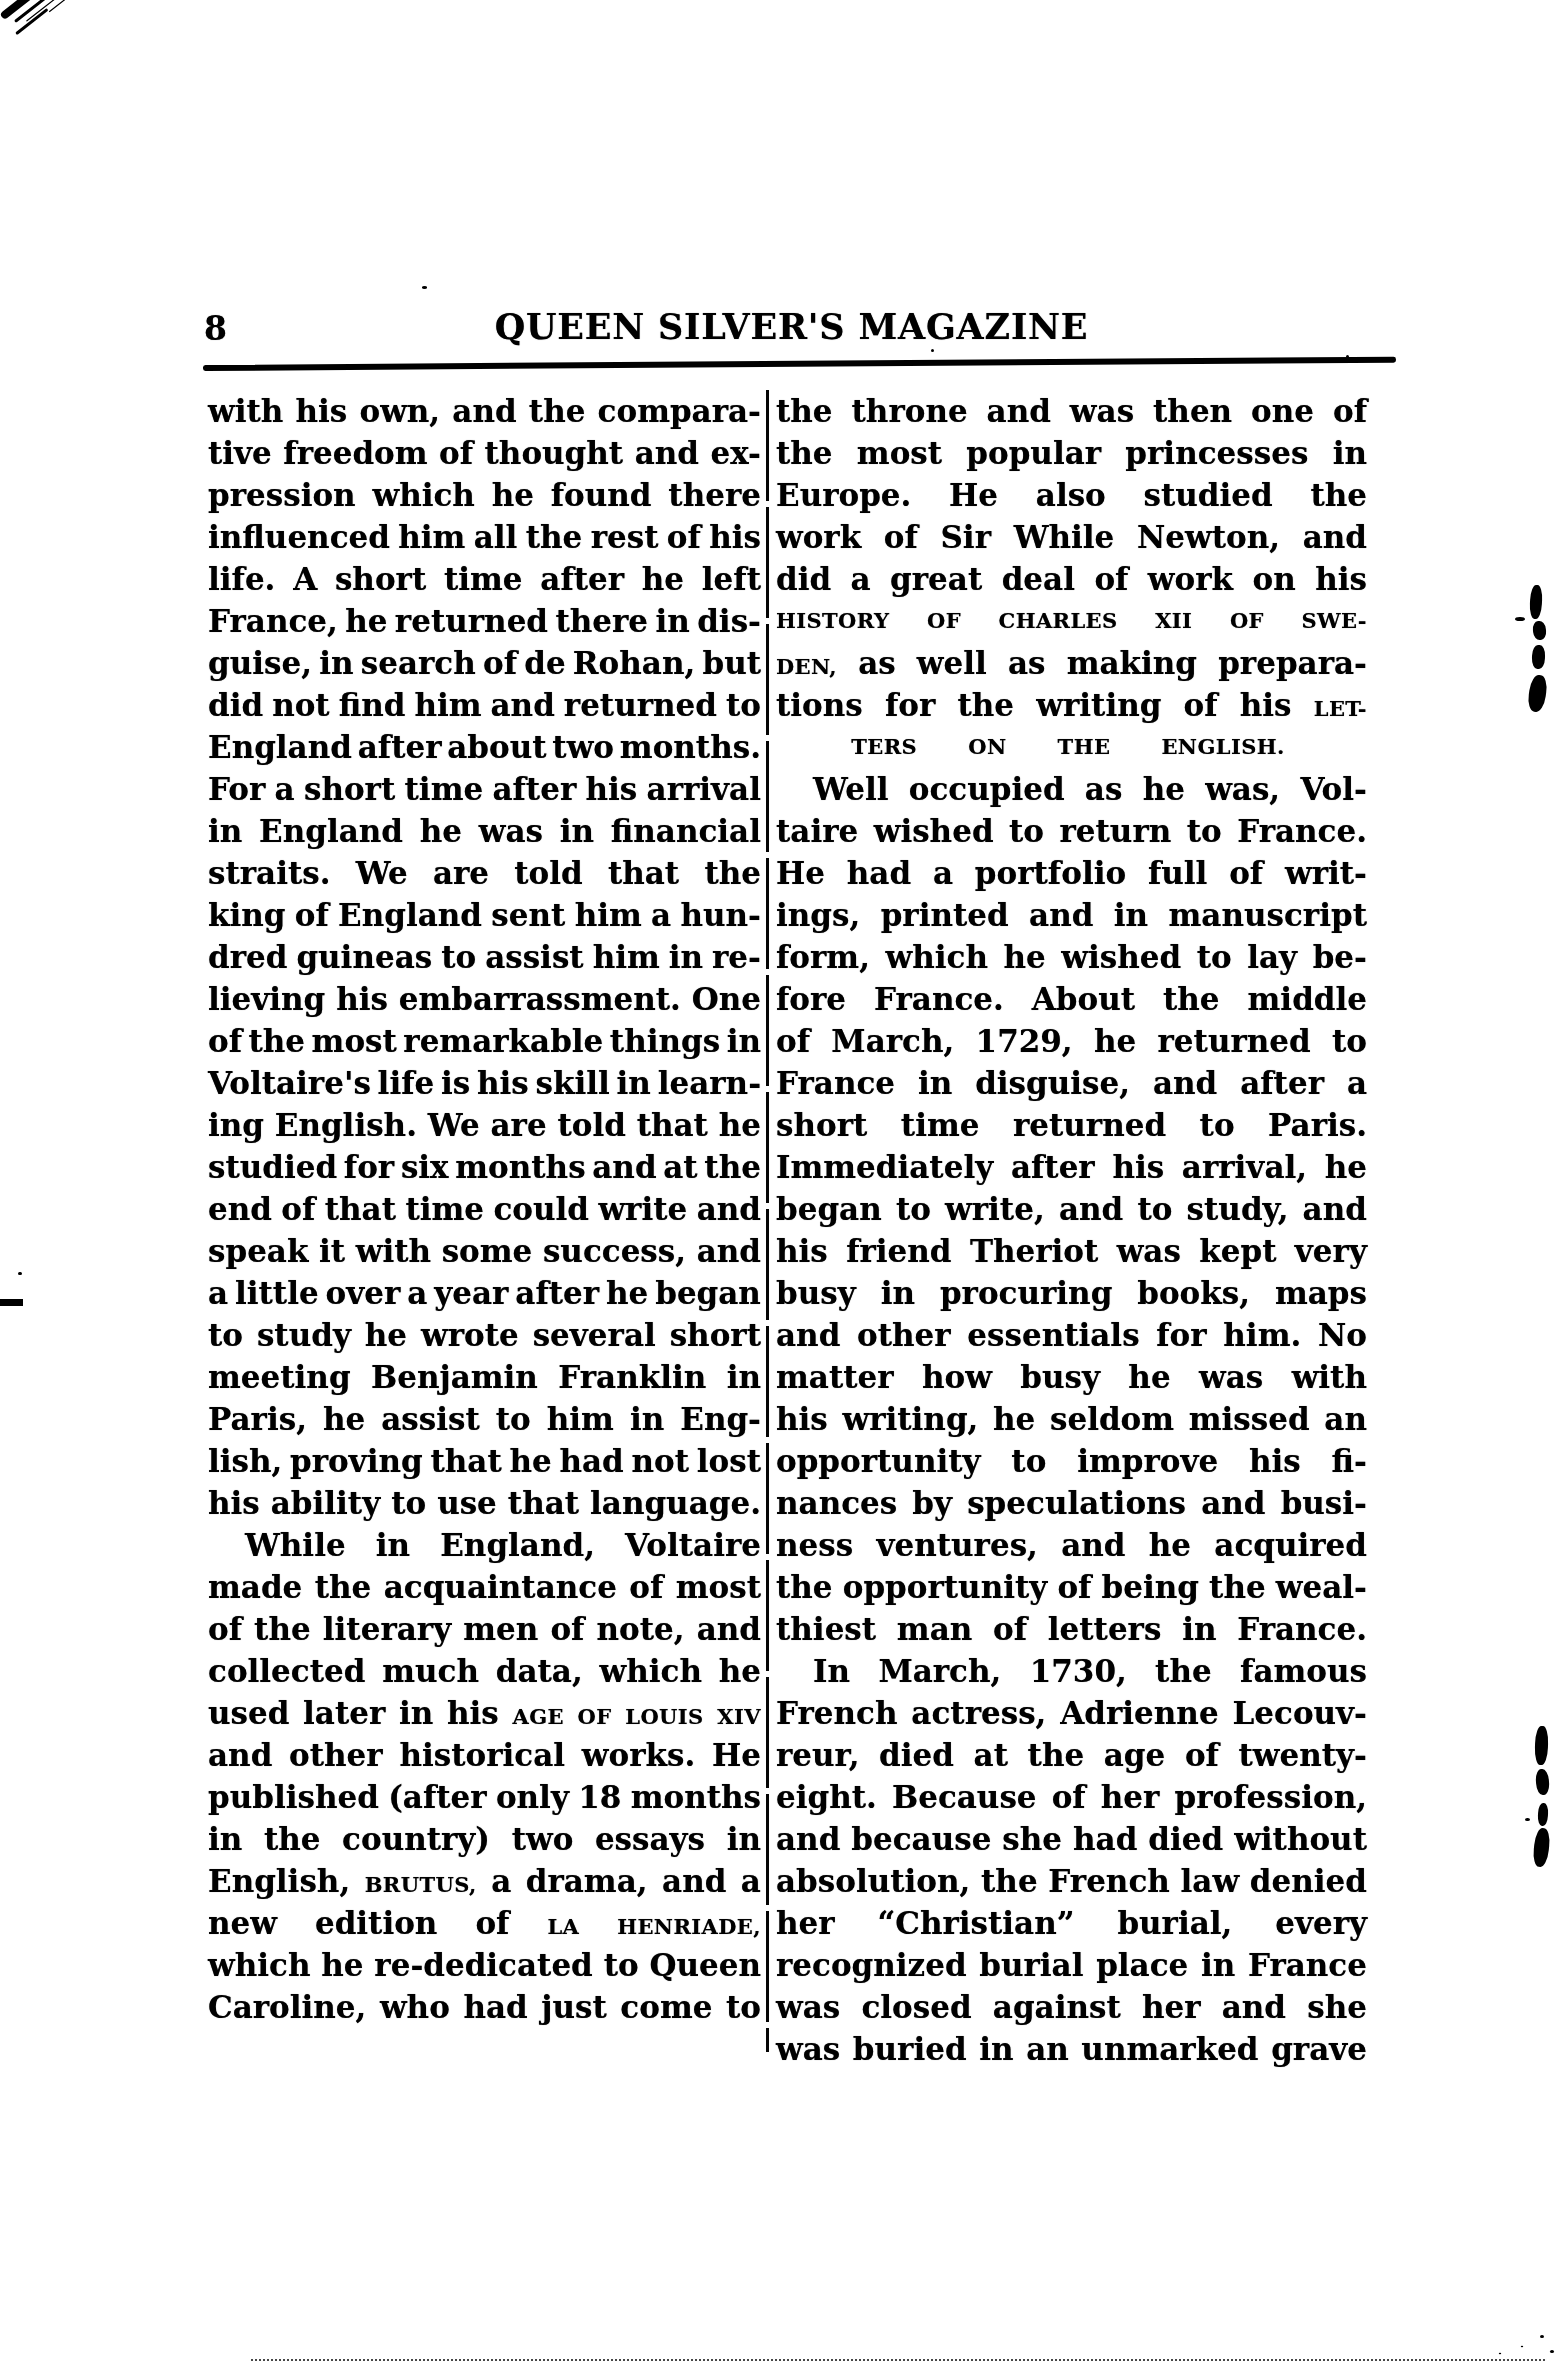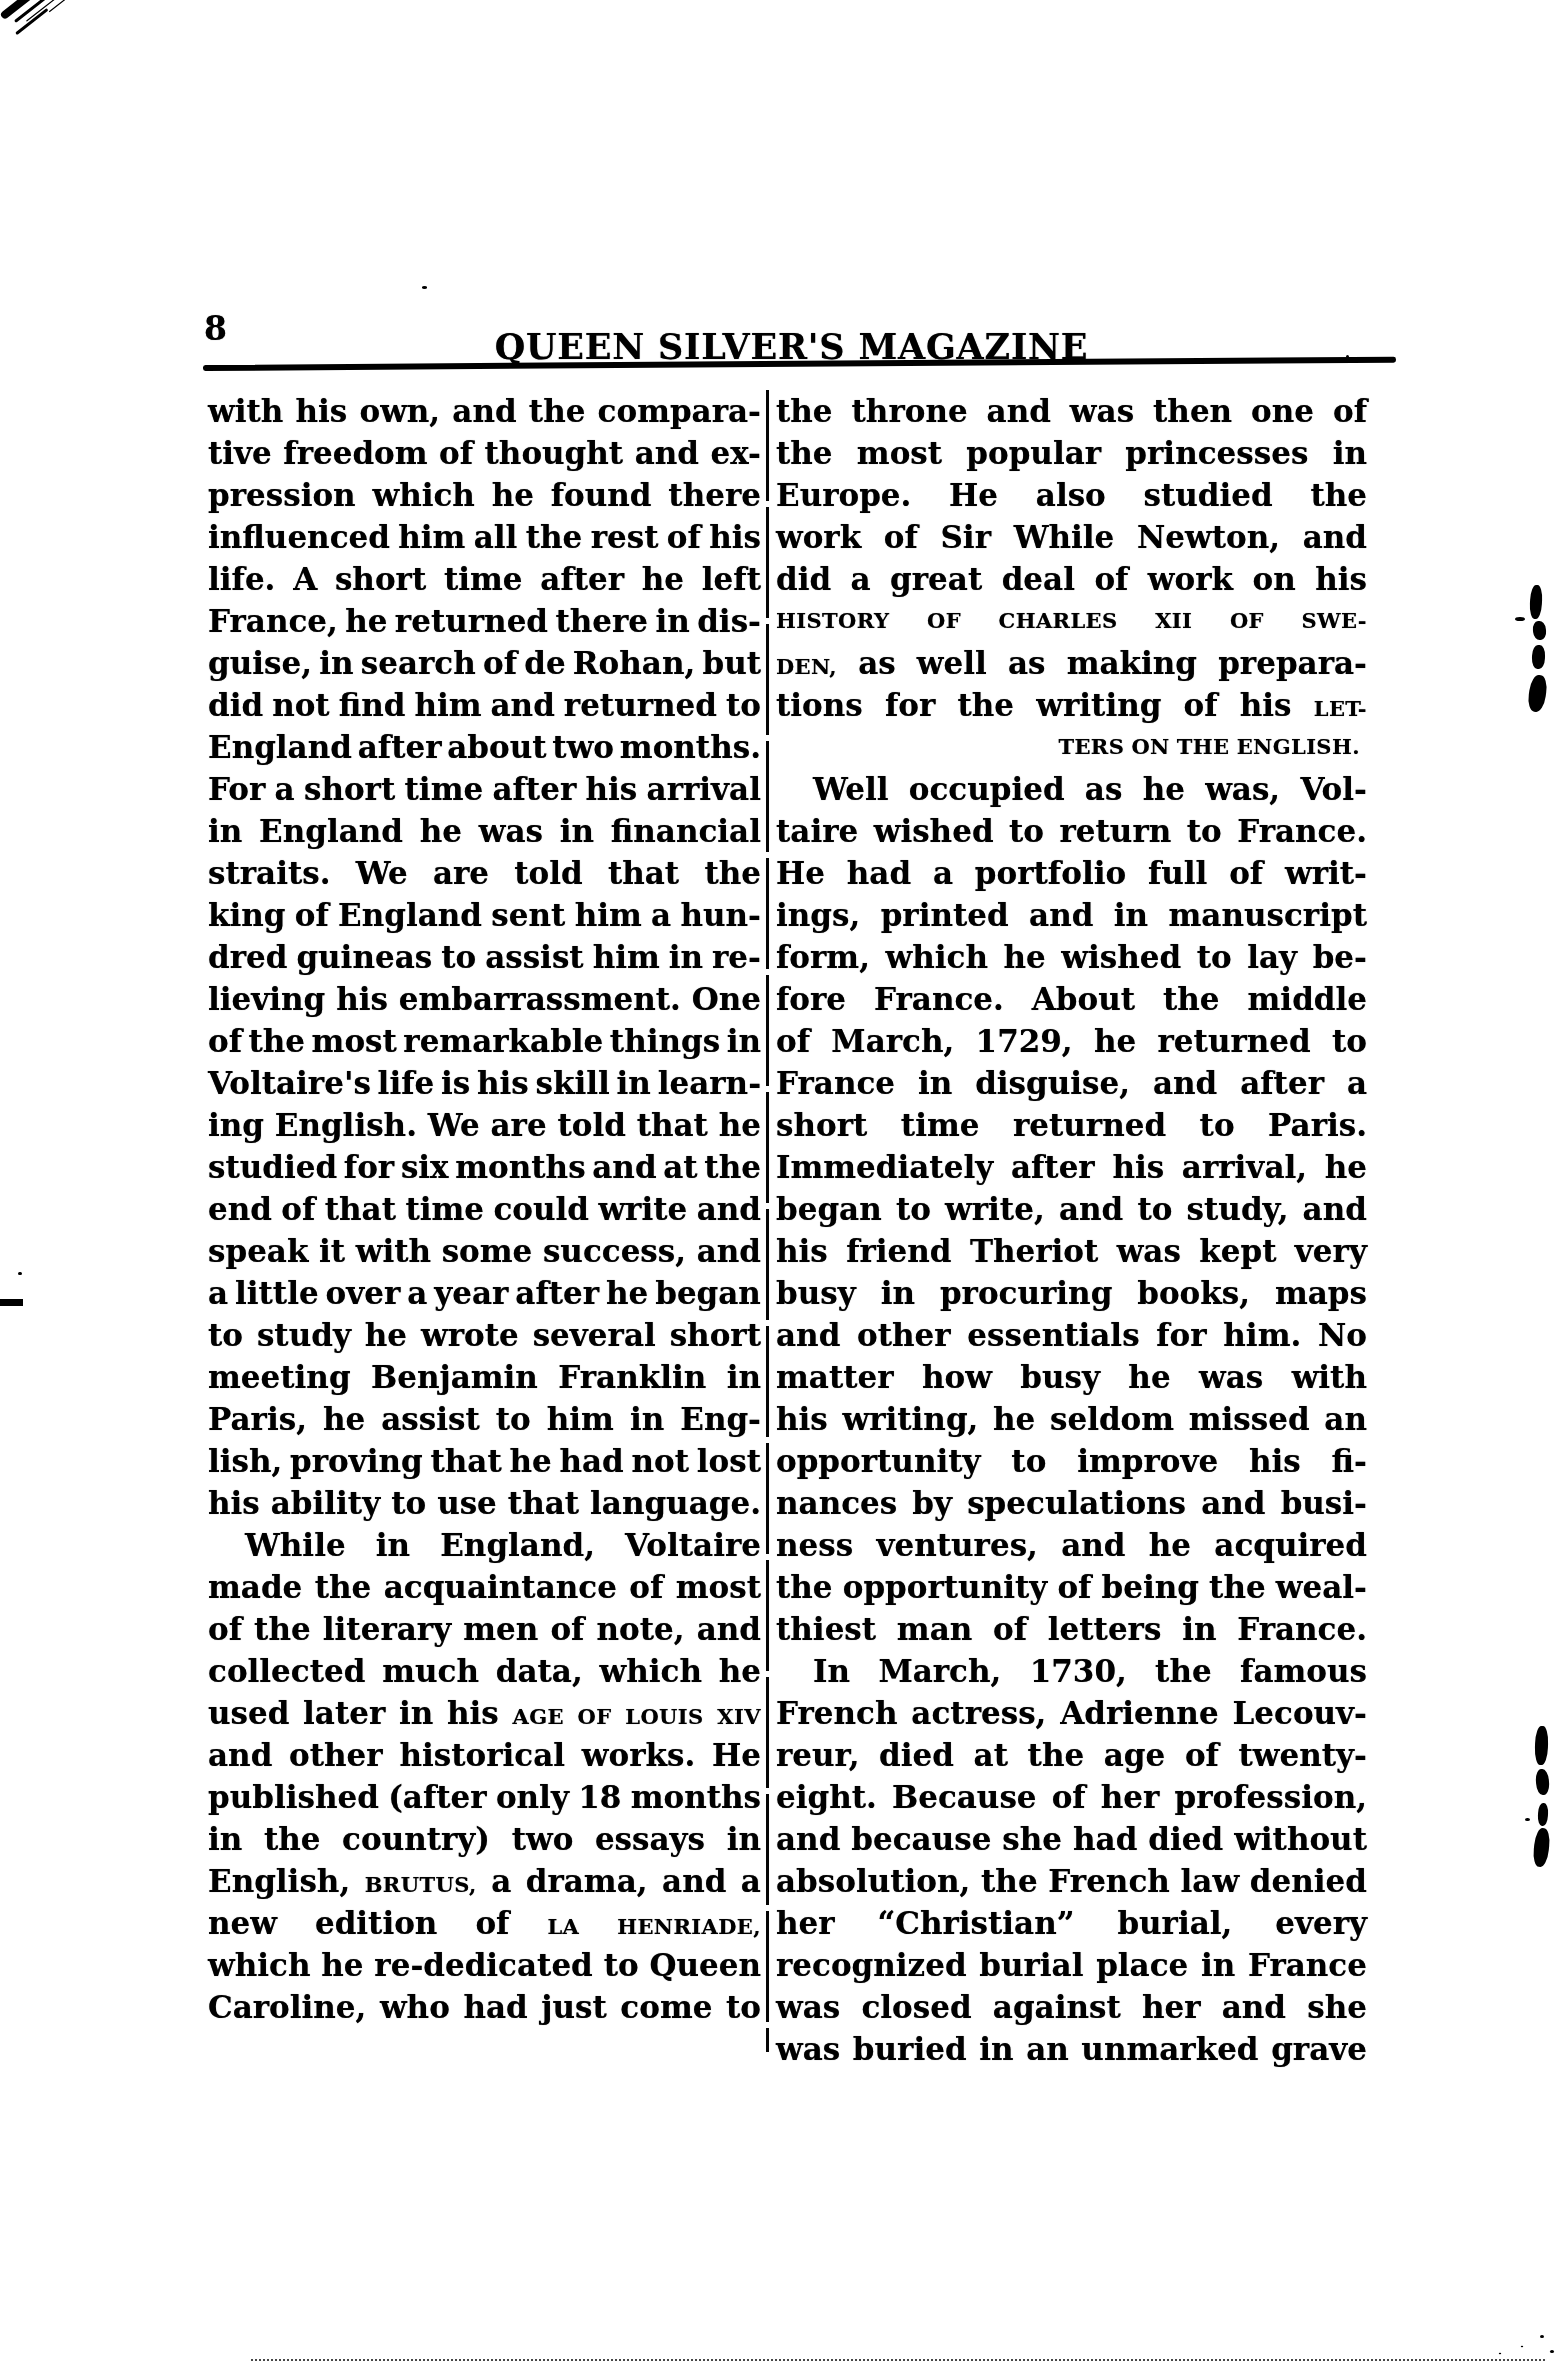--- a/index.html
+++ b/index.html
@@ -8,34 +8,33 @@
     font-family:"DejaVu Serif","Liberation Serif",serif;color:#000;overflow:hidden;
   }
   .page-number{
     position:absolute;left:204px;top:310px;font-size:33px;font-weight:bold;line-height:37px;
     text-shadow:0 0 0.8px rgba(0,0,0,.6);
   }
   .header-title{
     position:absolute;left:452px;top:307px;width:679px;text-align:center;
     font-size:35px;font-weight:bold;letter-spacing:0.8px;line-height:39px;white-space:nowrap;
     text-shadow:0 0 0.8px rgba(0,0,0,.65);
-    margin-top:20px;
   }
   .header-rule{
     position:absolute;left:203px;top:365px;width:1193px;height:5.9px;background:#000;
     transform:rotate(-0.4deg);transform-origin:left center;border-radius:2.5px;
   }
   .column{position:absolute;top:390px;font-weight:bold;}
   .col-left{left:208px;width:553px;}
   .col-right{left:776px;width:591px;}
   .line{display:flex;justify-content:space-between;align-items:baseline;height:42px;white-space:nowrap;}
   .line span{line-height:42px;font-size:31px;text-shadow:0 0 0.8px rgba(0,0,0,.55);}
   .line span.sc{font-size:21px;letter-spacing:0.4px;}
   .line.indent{padding-left:37px;}
-  .line.noj{justify-content:flex-end;}
+  .line.noj{justify-content:center;gap:44px;}
   .line.noj span{margin-right:0.34em;}
   .column-divider{
     position:absolute;left:766px;top:390px;width:2.5px;height:1662px;
     background:repeating-linear-gradient(180deg,#050505 0 111px,transparent 111px 117px);
   }
   .blot{position:absolute;background:#000;border-radius:45%;}
   .speck{position:absolute;background:#000;border-radius:50%;}
   .corner-smudge{
     position:absolute;left:1.7px;top:13.4px;width:45px;height:8.4px;background:#000;border-radius:4.2px;
     transform:rotate(-38deg);transform-origin:left center;

